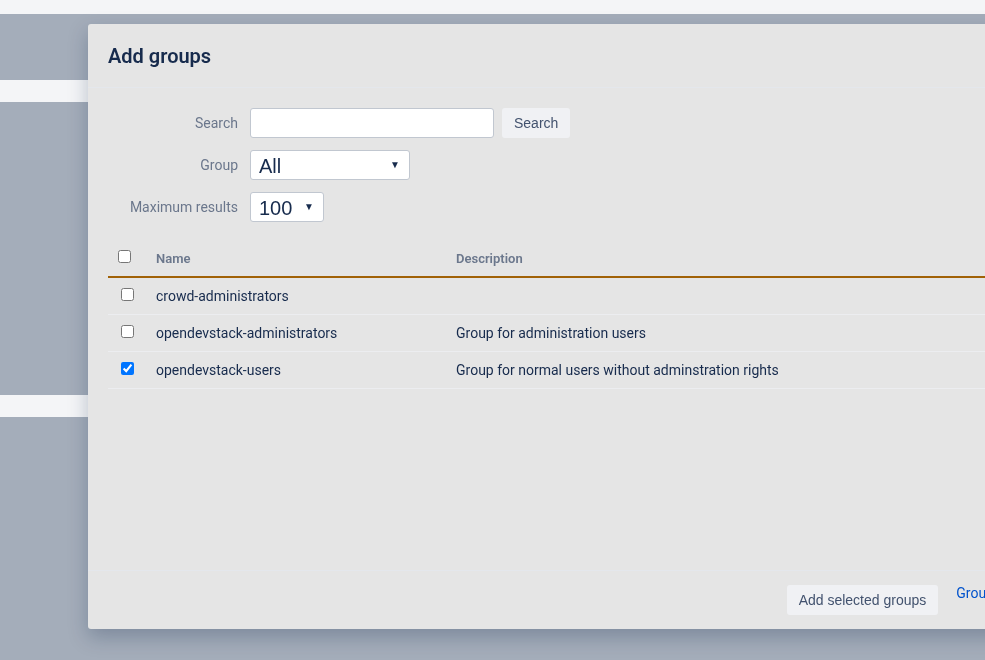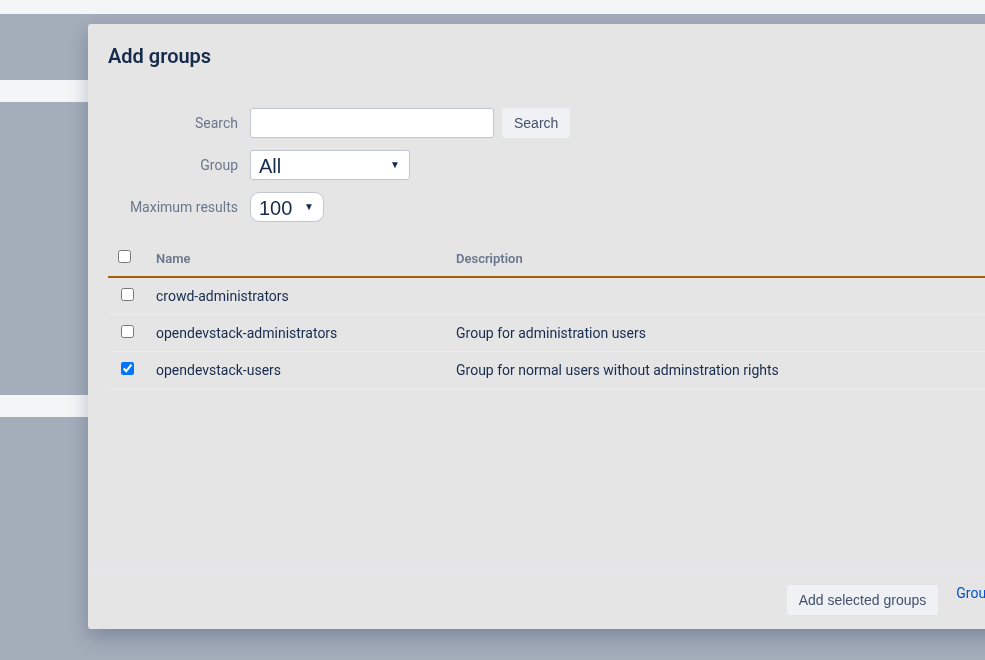--- a/index.html
+++ b/index.html
@@ -114,21 +114,20 @@
       background: #fff;
       appearance: none;
       -webkit-appearance: none;
       cursor: pointer;
     }
     .select-active {
       width: 160px;
     }
     .select-max {
       width: 74px;
-      border-radius: 9px;
     }
     .select-caret {
       position: absolute;
       right: 10px;
       top: 50%;
       transform: translateY(-55%);
       pointer-events: none;
       font-size: 10px;
       color: #172b4d;
     }

